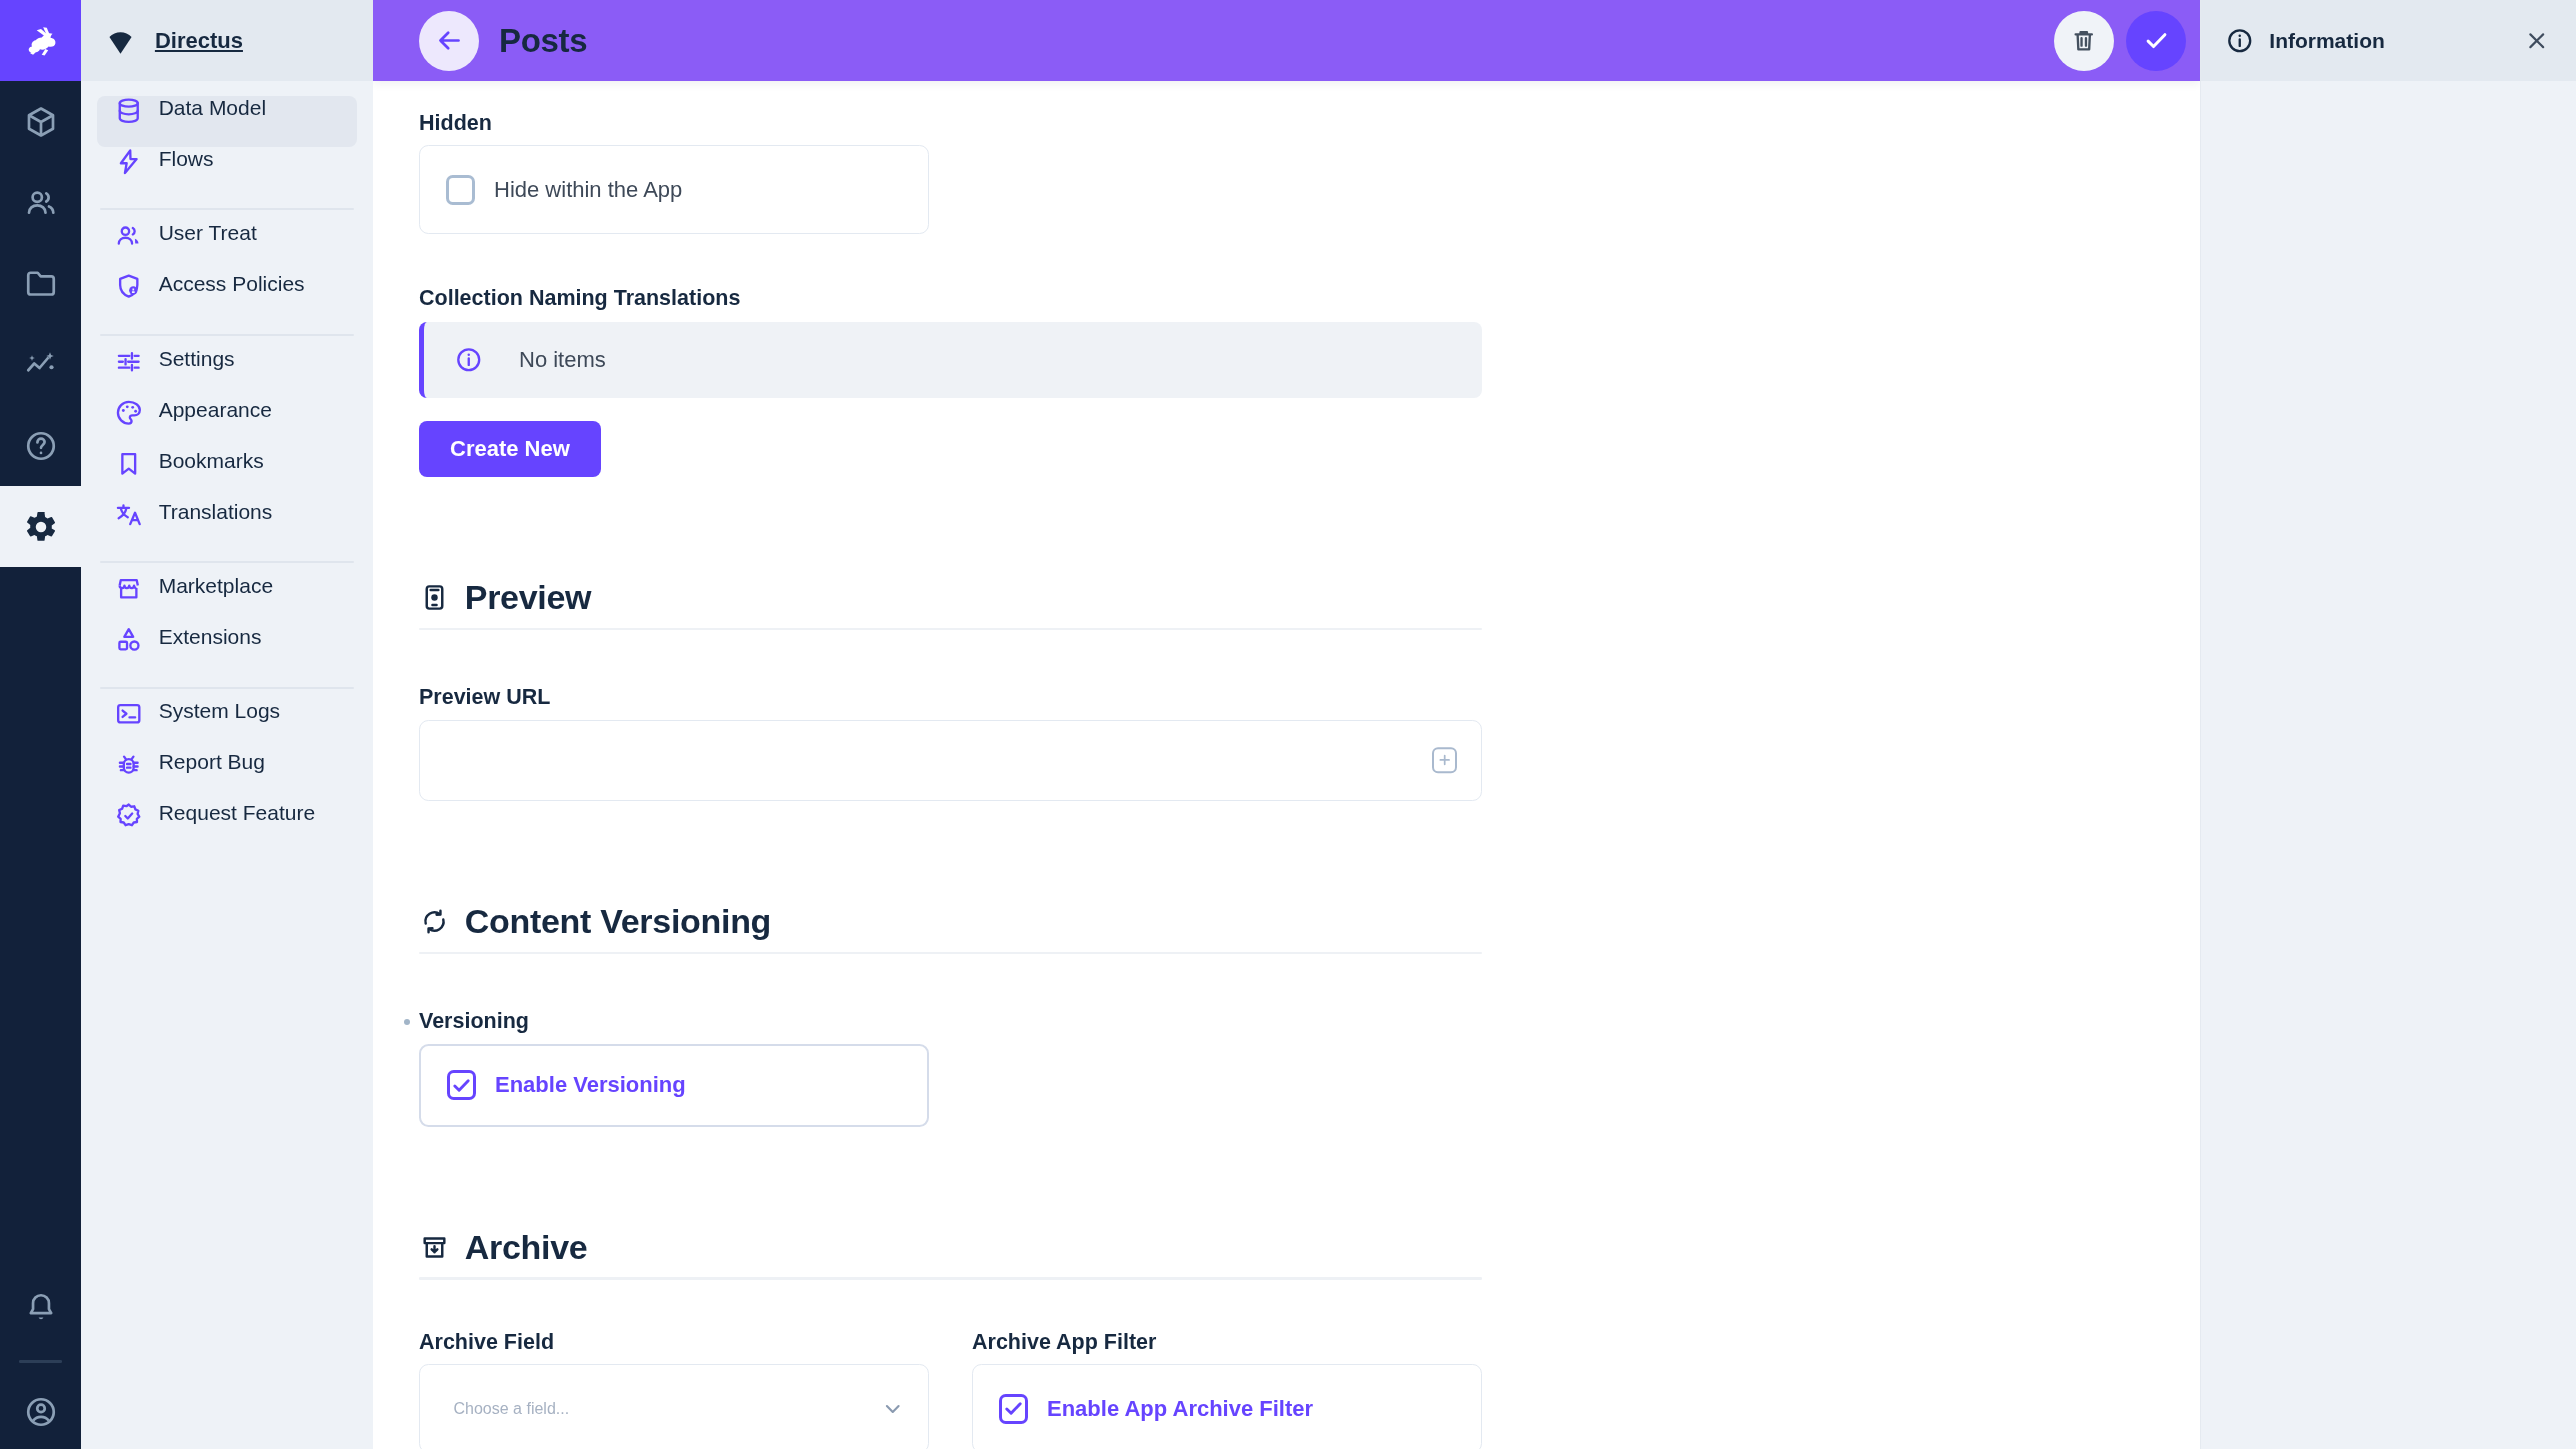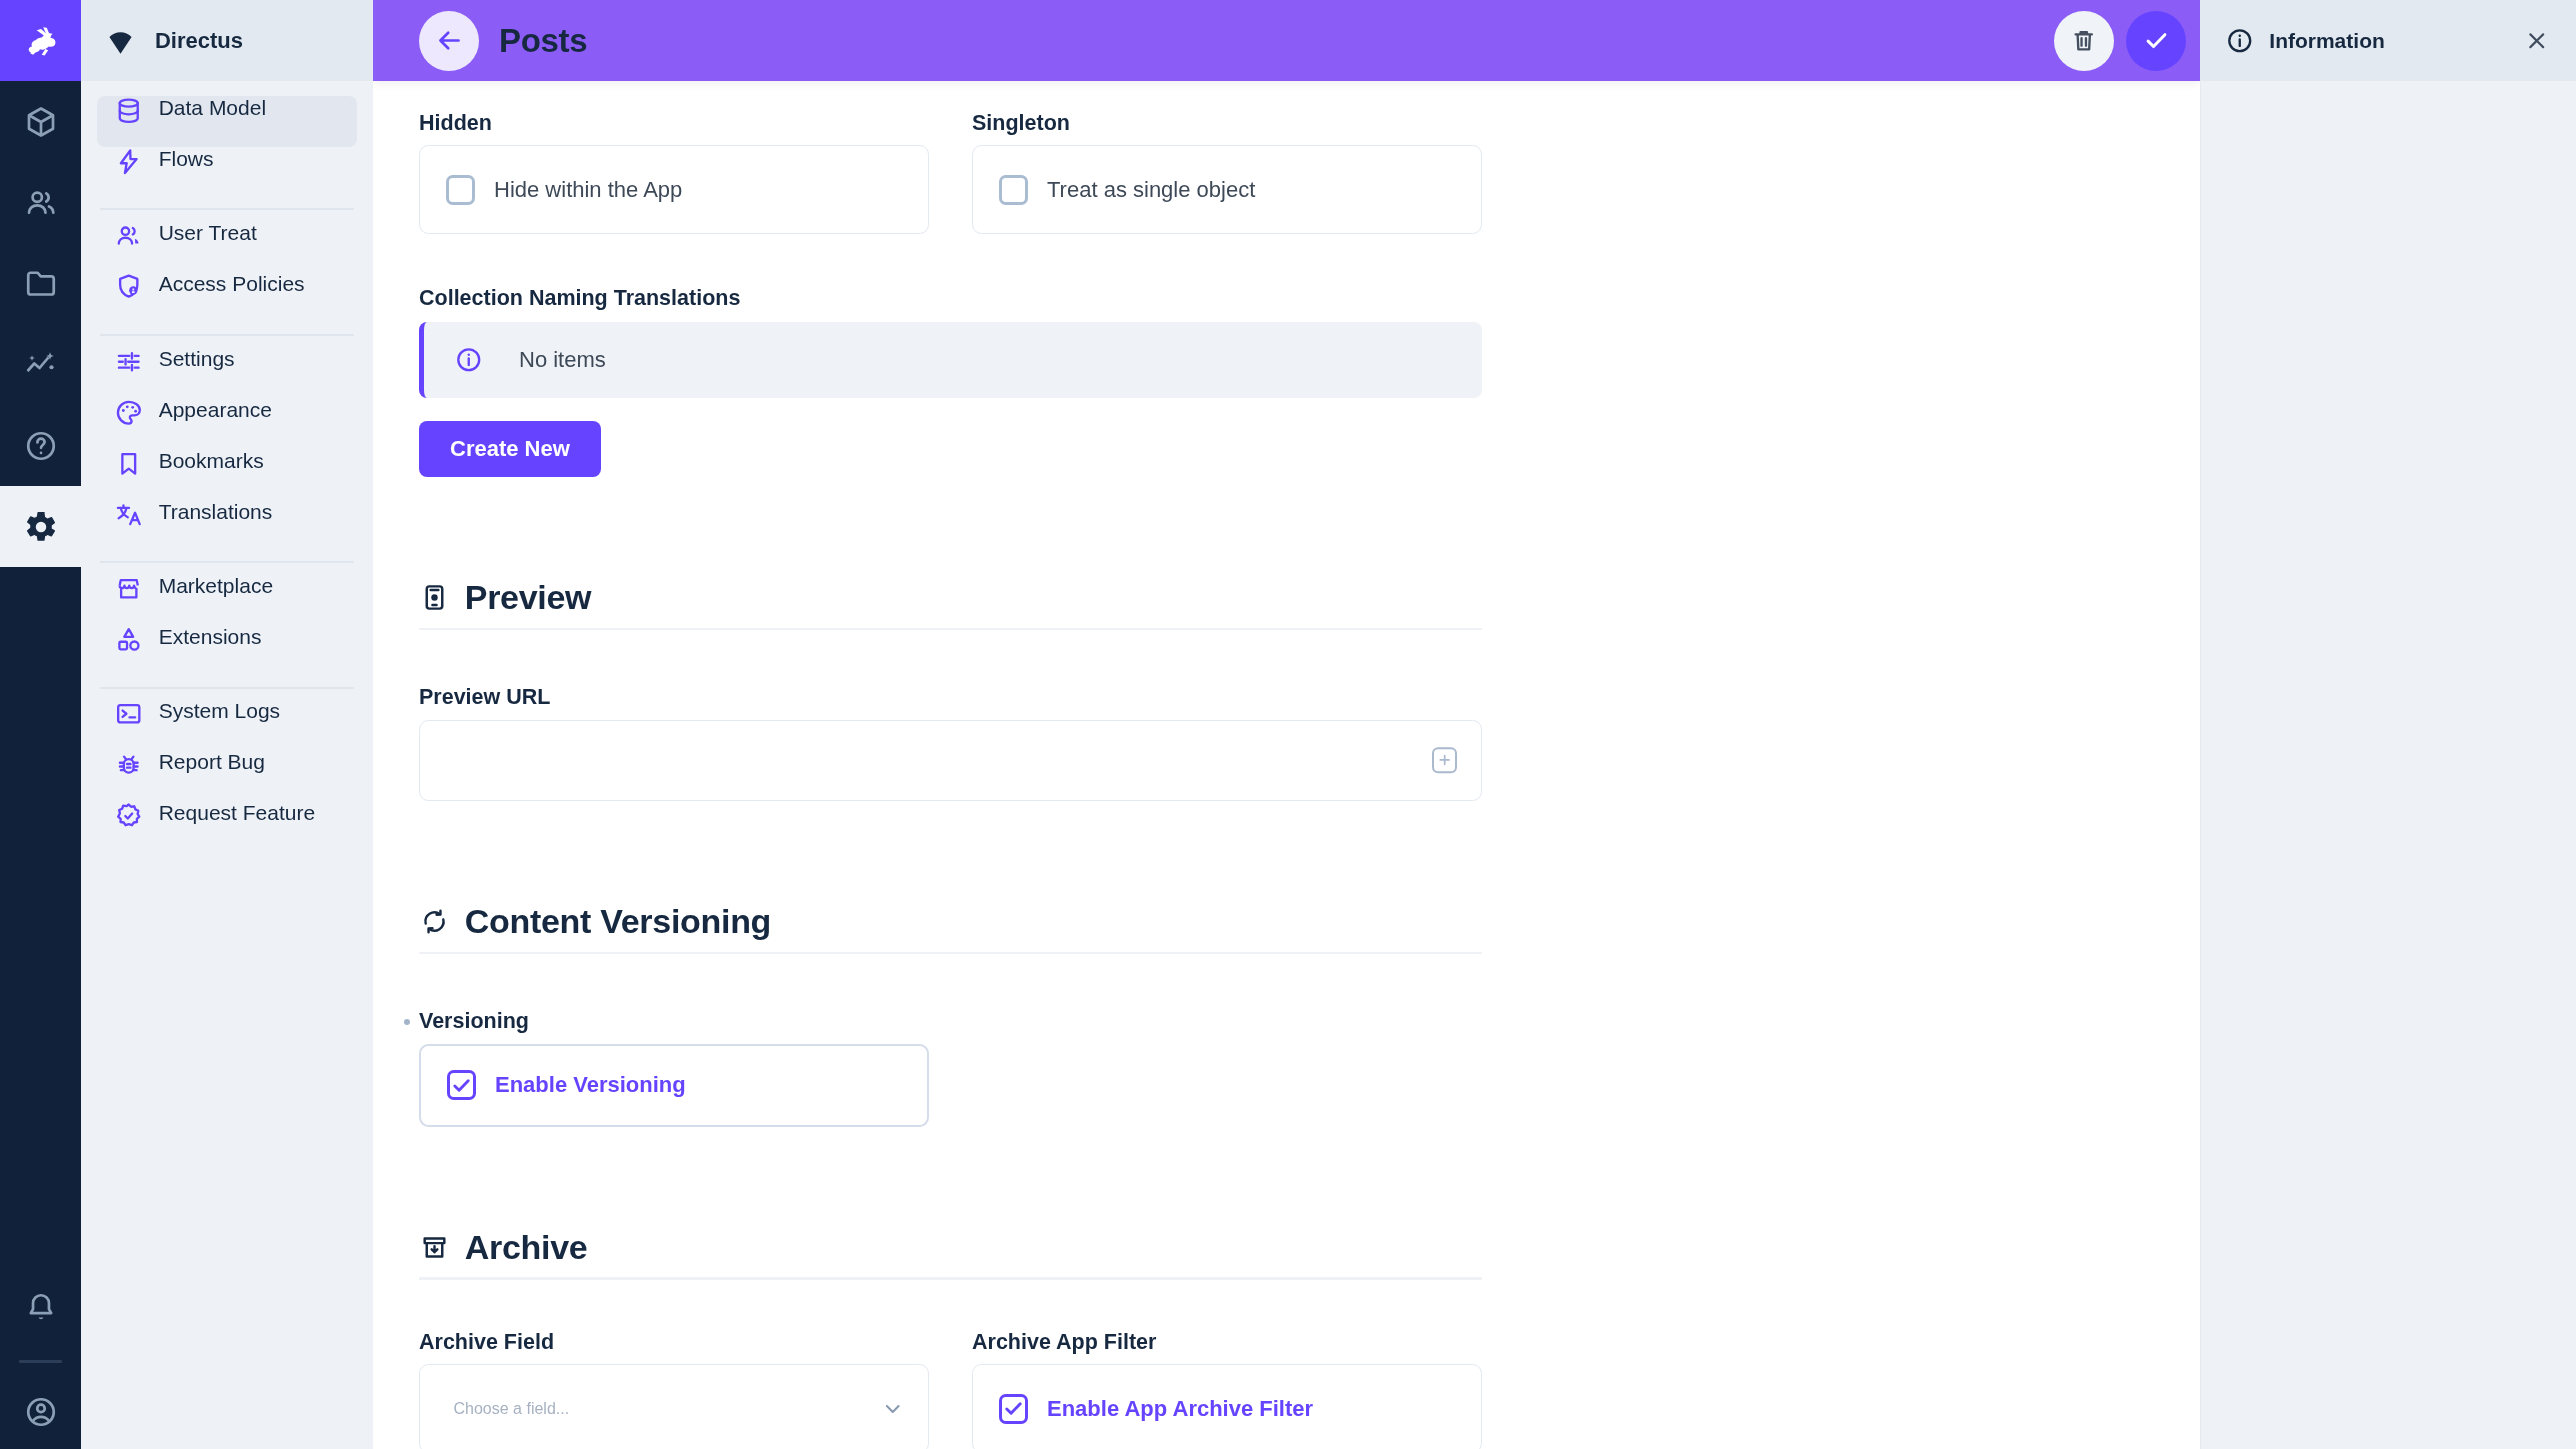--- a/index.html
+++ b/index.html
@@ -33,21 +33,21 @@
   .module-cell svg{width:36px;height:36px;}
   .module-cell.logo{background:var(--purple);}
   .module-cell.active{background:var(--sidebar-bg);color:var(--navy);}
   .module-spacer{flex:1;}
   .module-divider{width:43px;height:2.7px;border-radius:1.3px;background:#2C3E57;margin:12px 0;}
 
   
   .sidebar{width:292px;min-width:292px;height:100%;background:var(--sidebar-bg);display:flex;flex-direction:column;}
   .project-header{height:81px;min-height:81px;background:var(--sidebar-dark);display:flex;align-items:center;padding:0 0 0 21.5px;gap:17.4px;}
   .project-header svg{width:35px;height:35px;}
-  .project-name{font-size:22px;font-weight:600;color:var(--navy);}
+  .project-name{font-size:22px;font-weight:600;color:var(--navy);text-decoration:underline;}
   .nav{list-style:none;padding:14.8px 16px 0 16px;}
   .nav-item{height:51px;display:flex;align-items:flex-start;gap:14.8px;padding:0 0 0 17.4px;border-radius:8px;cursor:pointer;color:var(--navy);}
   .nav-item svg{width:29.5px;height:29.5px;color:var(--purple);flex:0 0 29.5px;}
   .nav-item .nav-label{font-size:21px;font-weight:500;white-space:nowrap;}
   .nav-item.active{background:var(--active-item);}
   .nav-divider{height:2px;background:#DFE5ED;border-radius:1.3px;margin:10.7px 2.7px;}
 
   
   .main{flex:1;height:100%;background:#fff;display:flex;flex-direction:column;position:relative;overflow:hidden;}
   .main-header{height:81px;min-height:81px;background:#8b5cf6;display:flex;align-items:center;padding:0 14px 0 46px;gap:20px;box-shadow:0 2.7px 9.4px rgba(23,41,64,.08);position:relative;z-index:5;}
@@ -319,29 +319,20 @@
 
   <div class="content">
 
     <div class="grid-2">
       <div>
         <div class="field-label">Hidden</div>
         <div class="field-box">
           <div class="check-row">
             <span class="checkbox"></span>
             <span class="check-label">Hide within the App</span>
-          </div>
-        </div>
-      </div>
-      <div>
-        <div class="field-label">Singleton</div>
-        <div class="field-box">
-          <div class="check-row">
-            <span class="checkbox"></span>
-            <span class="check-label">Treat as single object</span>
           </div>
         </div>
       </div>
     </div>
 
     <div class="field-label mt-gap1">Collection Naming Translations</div>
     <div class="info-box">
       <svg viewBox="0 0 24 24" fill="none" stroke="currentColor" stroke-width="1.9" stroke-linecap="round">
         <circle cx="12" cy="12" r="8.5"></circle>
           <path d="M12 11v5.2"></path>

